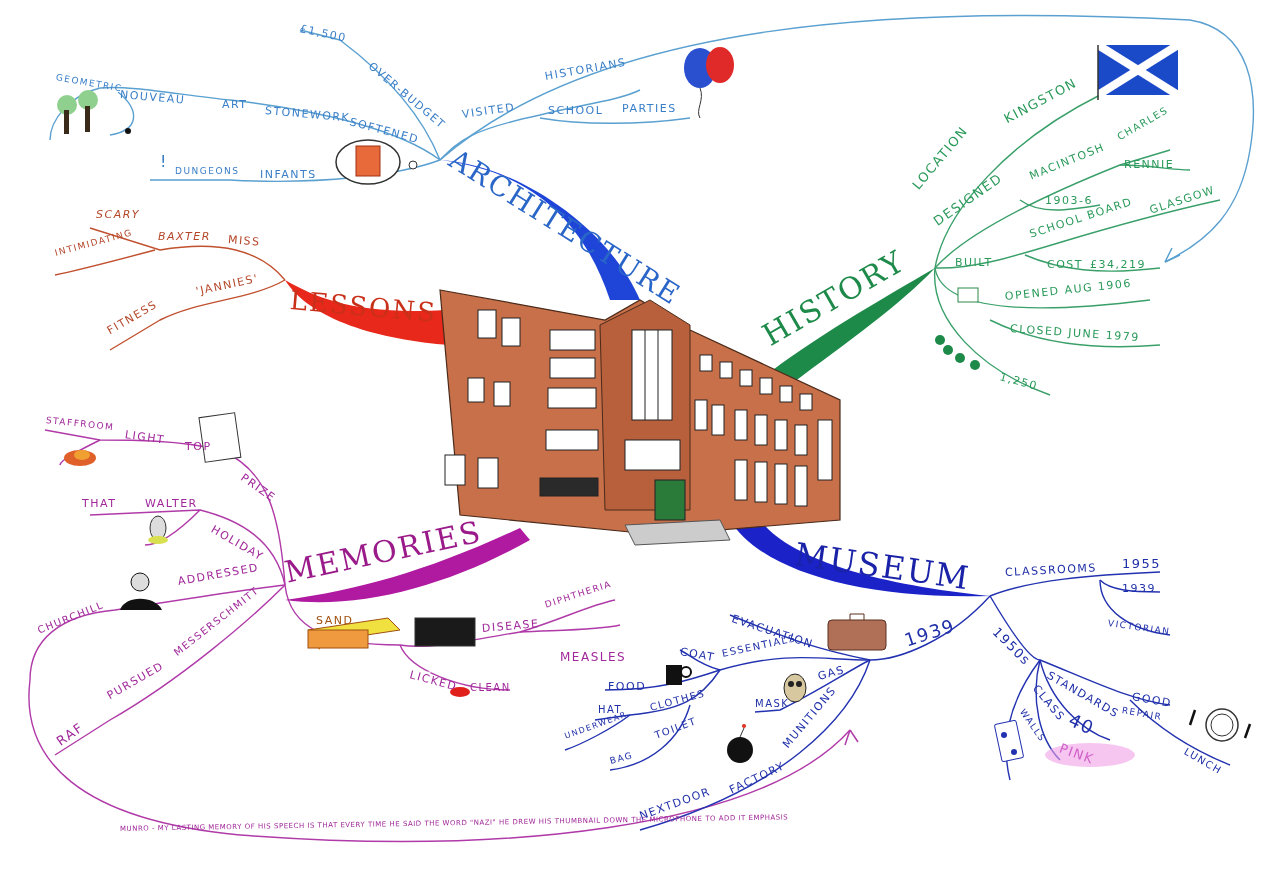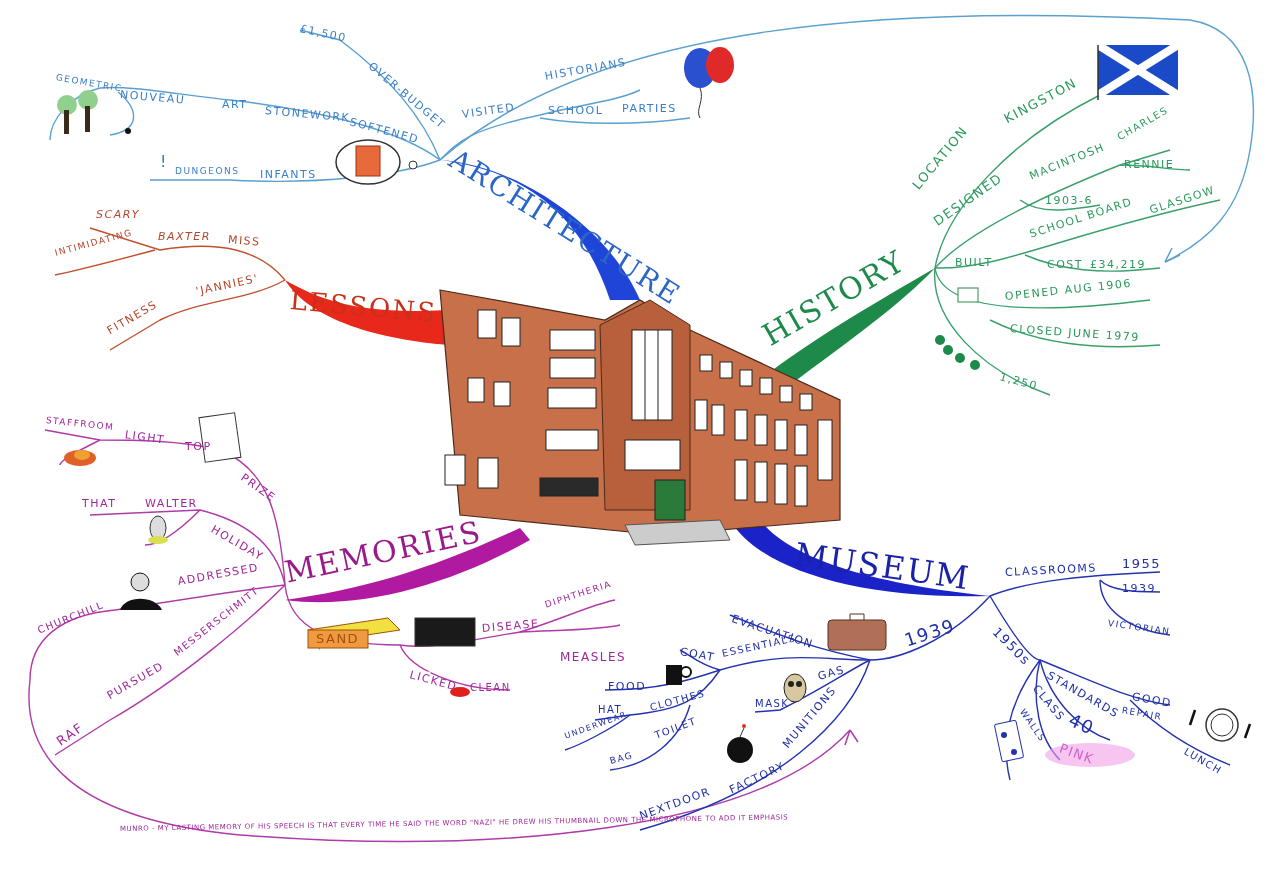--- a/index.html
+++ b/index.html
@@ -268,21 +268,21 @@
 <div class="lbl c-mem" style="left:185px;top:440px;font-size:11px;">TOP</div>
 <div class="lbl c-mem" style="left:242px;top:470px;transform:rotate(35deg);">PRIZE</div>
 <div class="lbl c-mem" style="left:82px;top:497px;">THAT</div>
 <div class="lbl c-mem" style="left:145px;top:497px;">WALTER</div>
 <div class="lbl c-mem" style="left:212px;top:522px;transform:rotate(30deg);">HOLIDAY</div>
 <div class="lbl c-mem" style="left:178px;top:575px;transform:rotate(-10deg);">ADDRESSED</div>
 <div class="lbl c-mem" style="left:38px;top:625px;font-size:10px;transform:rotate(-22deg);">CHURCHILL</div>
 <div class="lbl c-mem" style="left:175px;top:648px;font-size:10px;transform:rotate(-38deg);">MESSERSCHMITT</div>
 <div class="lbl c-mem" style="left:108px;top:690px;transform:rotate(-30deg);">PURSUED</div>
 <div class="lbl c-mem" style="left:58px;top:735px;font-size:13px;transform:rotate(-35deg);">RAF</div>
-<div class="lbl c-mem" style="left:316px;top:631px;font-size:13px;color:#a05010;">SAND</div>
+<div class="lbl c-mem" style="left:316px;top:614px;font-size:11px;color:#a05010;">SAND</div>
 <div class="lbl c-mem" style="left:424px;top:660px;font-size:14px;color:#fff;">SLATES</div>
 <div class="lbl c-mem" style="left:482px;top:622px;transform:rotate(-5deg);">DISEASE</div>
 <div class="lbl c-mem" style="left:545px;top:600px;font-size:9px;transform:rotate(-18deg);">DIPHTHERIA</div>
 <div class="lbl c-mem" style="left:560px;top:650px;font-size:12px;">MEASLES</div>
 <div class="lbl c-mem" style="left:410px;top:668px;transform:rotate(15deg);">LICKED</div>
 <div class="lbl c-mem" style="left:470px;top:682px;font-size:10px;">CLEAN</div>
 <div class="lbl c-mem" style="left:120px;top:825px;font-size:7px;letter-spacing:0.5px;transform:rotate(-1deg);">MUNRO - MY LASTING MEMORY OF HIS SPEECH IS THAT EVERY TIME HE SAID THE WORD "NAZI" HE DREW HIS THUMBNAIL DOWN THE MICROPHONE TO ADD IT EMPHASIS</div>
 
 <div class="lbl c-mus" style="left:1005px;top:566px;transform:rotate(-3deg);">CLASSROOMS</div>
 <div class="lbl c-mus" style="left:1122px;top:556px;font-size:13px;">1955</div>

